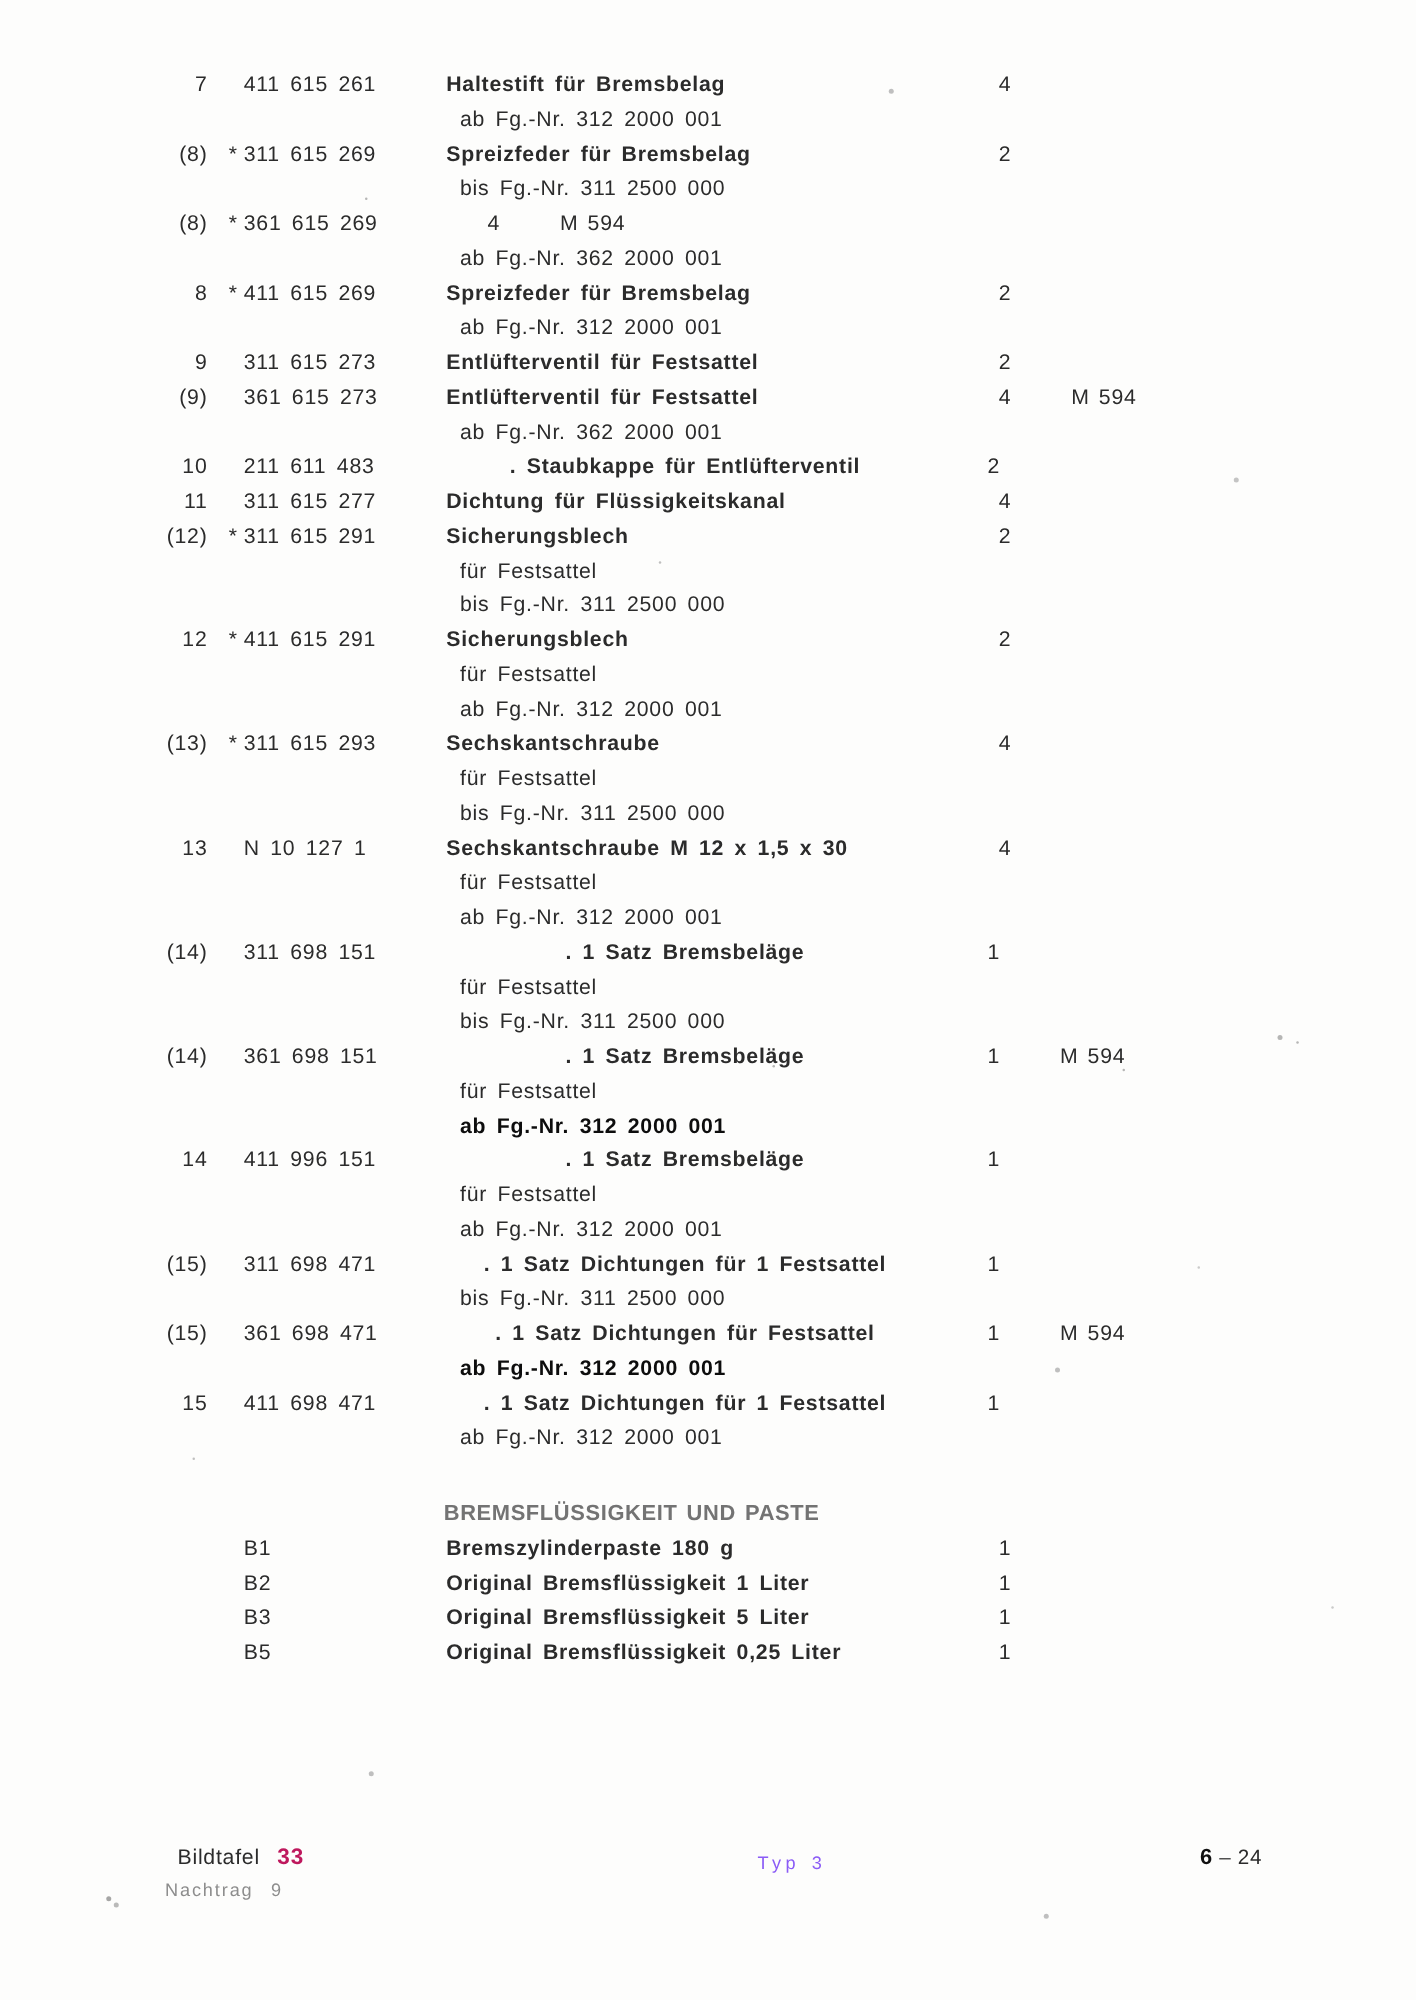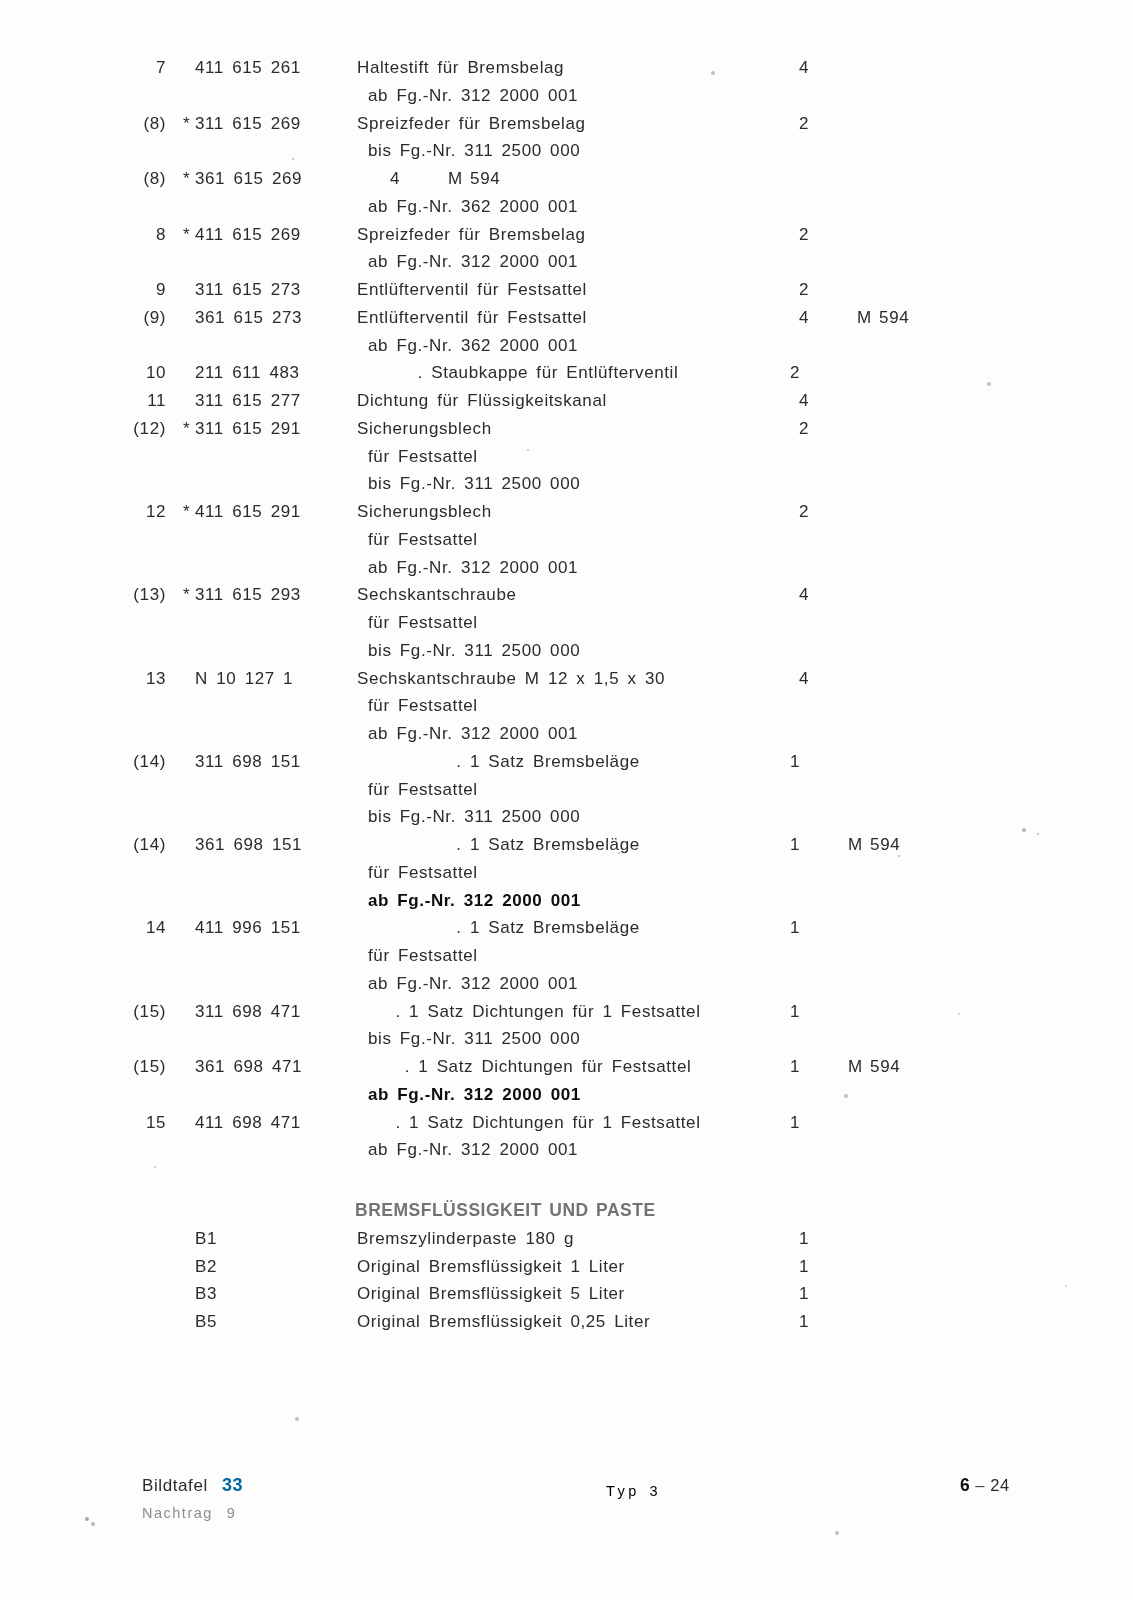--- a/index.html
+++ b/index.html
@@ -33,42 +33,42 @@
       154px 1166px 0 0 rgba(50,50,50,.30),
       86px 1518px 0 1px rgba(60,60,60,.45),
       92px 1523px 0 1px rgba(60,60,60,.35);
   }
   .table { padding:54px 0 0 100px; }
   .line { display:flex; height:27.75px; line-height:27.75px; white-space:nowrap; }
   .c-pos  { flex:none; width:66px;  text-align:right; }
   .c-part { flex:none; width:153px; margin-left:29px; word-spacing:3px; }
   .ast    { display:inline-block; width:12px; margin-left:-12px; }
   .c-desc { flex:none; width:400px; word-spacing:3px; }
-  .c-desc.main { padding-left:9px; }
+  .c-desc.main { padding-left:9px;font-weight:bold; }
   .c-desc.main.dot { padding-left:0;text-align:center; }
   .c-desc.cont { padding-left:20px; }
   .c-desc.bold { font-weight:700; color:#0d0d0d; }
   .c-qty  { flex:none; width:50px; margin-left:22px; text-align:center; }
   .c-note { flex:none; width:110px; margin-left:28px; }
   .fluids { padding-left:100px; }
   .heading {
     margin:33px 0 0 255px; height:27.75px; line-height:27.75px;
     font-weight:700; font-size:17.5px; color:#737373; letter-spacing:0.5px;
   }
   .footer { position:absolute; left:0; top:0; width:100%; }
   .f-left  { position:absolute; left:142px; top:1471px; height:28px; line-height:28px; }
-  .f-left .num { font-weight:700; font-size:18px; margin-left:14px; color:#0369a1; }
+  .f-left .num { font-weight:700; font-size:18px; margin-left:14px; color:#be185d; }
   .f-nachtrag {
-    position:absolute; left:142px; top:1501px; height:24px; line-height:24px;
+    position:absolute; left:132px; top:1501px; height:24px; line-height:24px;
     font-size:14.5px; color:#8d8d8d; letter-spacing:1.5px;
   }
   .f-nachtrag .num { margin-left:14px; }
   .f-center {
     position:absolute; left:606px; top:1480px; height:22px; line-height:22px;
-    font-size:14.5px; letter-spacing:3.5px; color:#000000;
+    font-size:14.5px; letter-spacing:3.5px; color:#8b5cf6;
   }
   .f-right { position:absolute; left:960px; top:1472px; height:26px; line-height:26px; font-size:16.5px; }
   .f-right .grp { font-weight:700; font-size:17.5px; color:#111; }
   .f-right .sep { margin:0 5px; color:#444; }
 </style>
 </head>
 <body>
 
 <div class="page">
   <div class="specks"></div>

